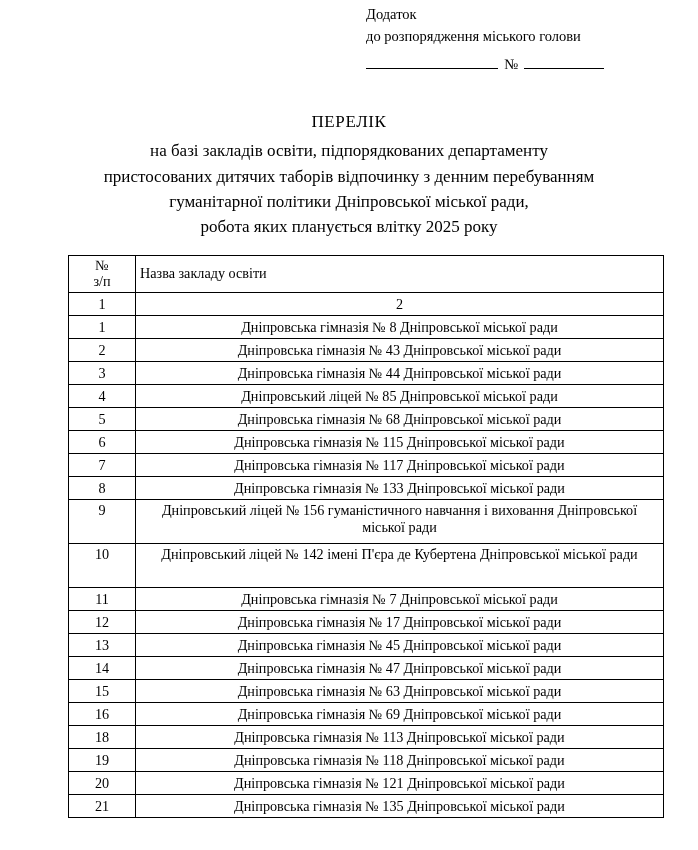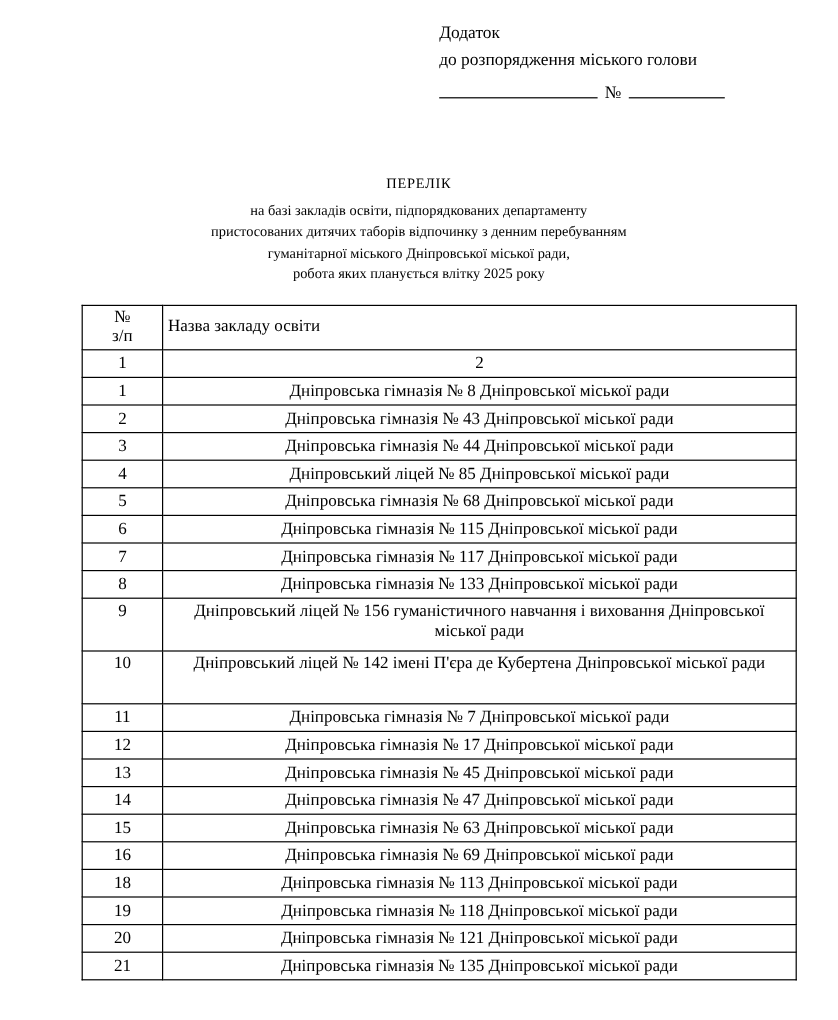--- a/index.html
+++ b/index.html
@@ -12,21 +12,21 @@
     height: 850px;
     font-family: "Liberation Serif", serif;
     color: #000000;
     position: relative;
     overflow: hidden;
   }
   .page {
     width: 698px;
     height: 850px;
     box-sizing: border-box;
-    padding: 18px 36px 0 36px;
+    padding: 4px 36px 0 36px;
     position: relative;
     border-radius: 29px;
   }
 
   
   .header-block {
     margin-left: 330px;
     font-size: 14.5px;
     line-height: 1.5;
   }
@@ -43,23 +43,23 @@
     display: inline-block;
     border-bottom: 1px solid #000;
     height: 13px;
   }
   .ul-long { width: 132px; }
   .ul-short { width: 80px; }
   .no-label { margin: 0 6px; }
 
   
   .title-block {
-    margin-top: 56px;
+    margin-top: 34px;
     text-align: center;
-    font-size: 12px;
+    font-size: 17px;
     line-height: 1.48;
   }
   .title-main {
     font-weight: normal;
     letter-spacing: 0.6px;
     margin-bottom: 4px;
   }
   .title-line { white-space: nowrap; }
 
   
@@ -106,21 +106,21 @@
     <div class="line2">до розпорядження міського голови</div>
     <div class="sig-line">
       <span class="ul ul-long"></span><span class="no-label">№</span><span class="ul ul-short"></span>
     </div>
   </div>
 
   <div class="title-block">
     <div class="title-main">ПЕРЕЛІК</div>
     <div class="title-line">на базі закладів освіти, підпорядкованих департаменту</div>
     <div class="title-line">пристосованих дитячих таборів відпочинку з денним перебуванням</div>
-    <div class="title-line">гуманітарної міського Дніпровської міської ради,</div>
+    <div class="title-line">гуманітарної політики Дніпровської міської ради,</div>
     <div class="title-line">робота яких планується влітку 2025 року</div>
   </div>
 
   <table class="doc-table">
     <thead>
       <tr>
         <th class="col-num head-cell">
           <span class="numline">№</span>
           <span class="numline">з/п</span>
         </th>

